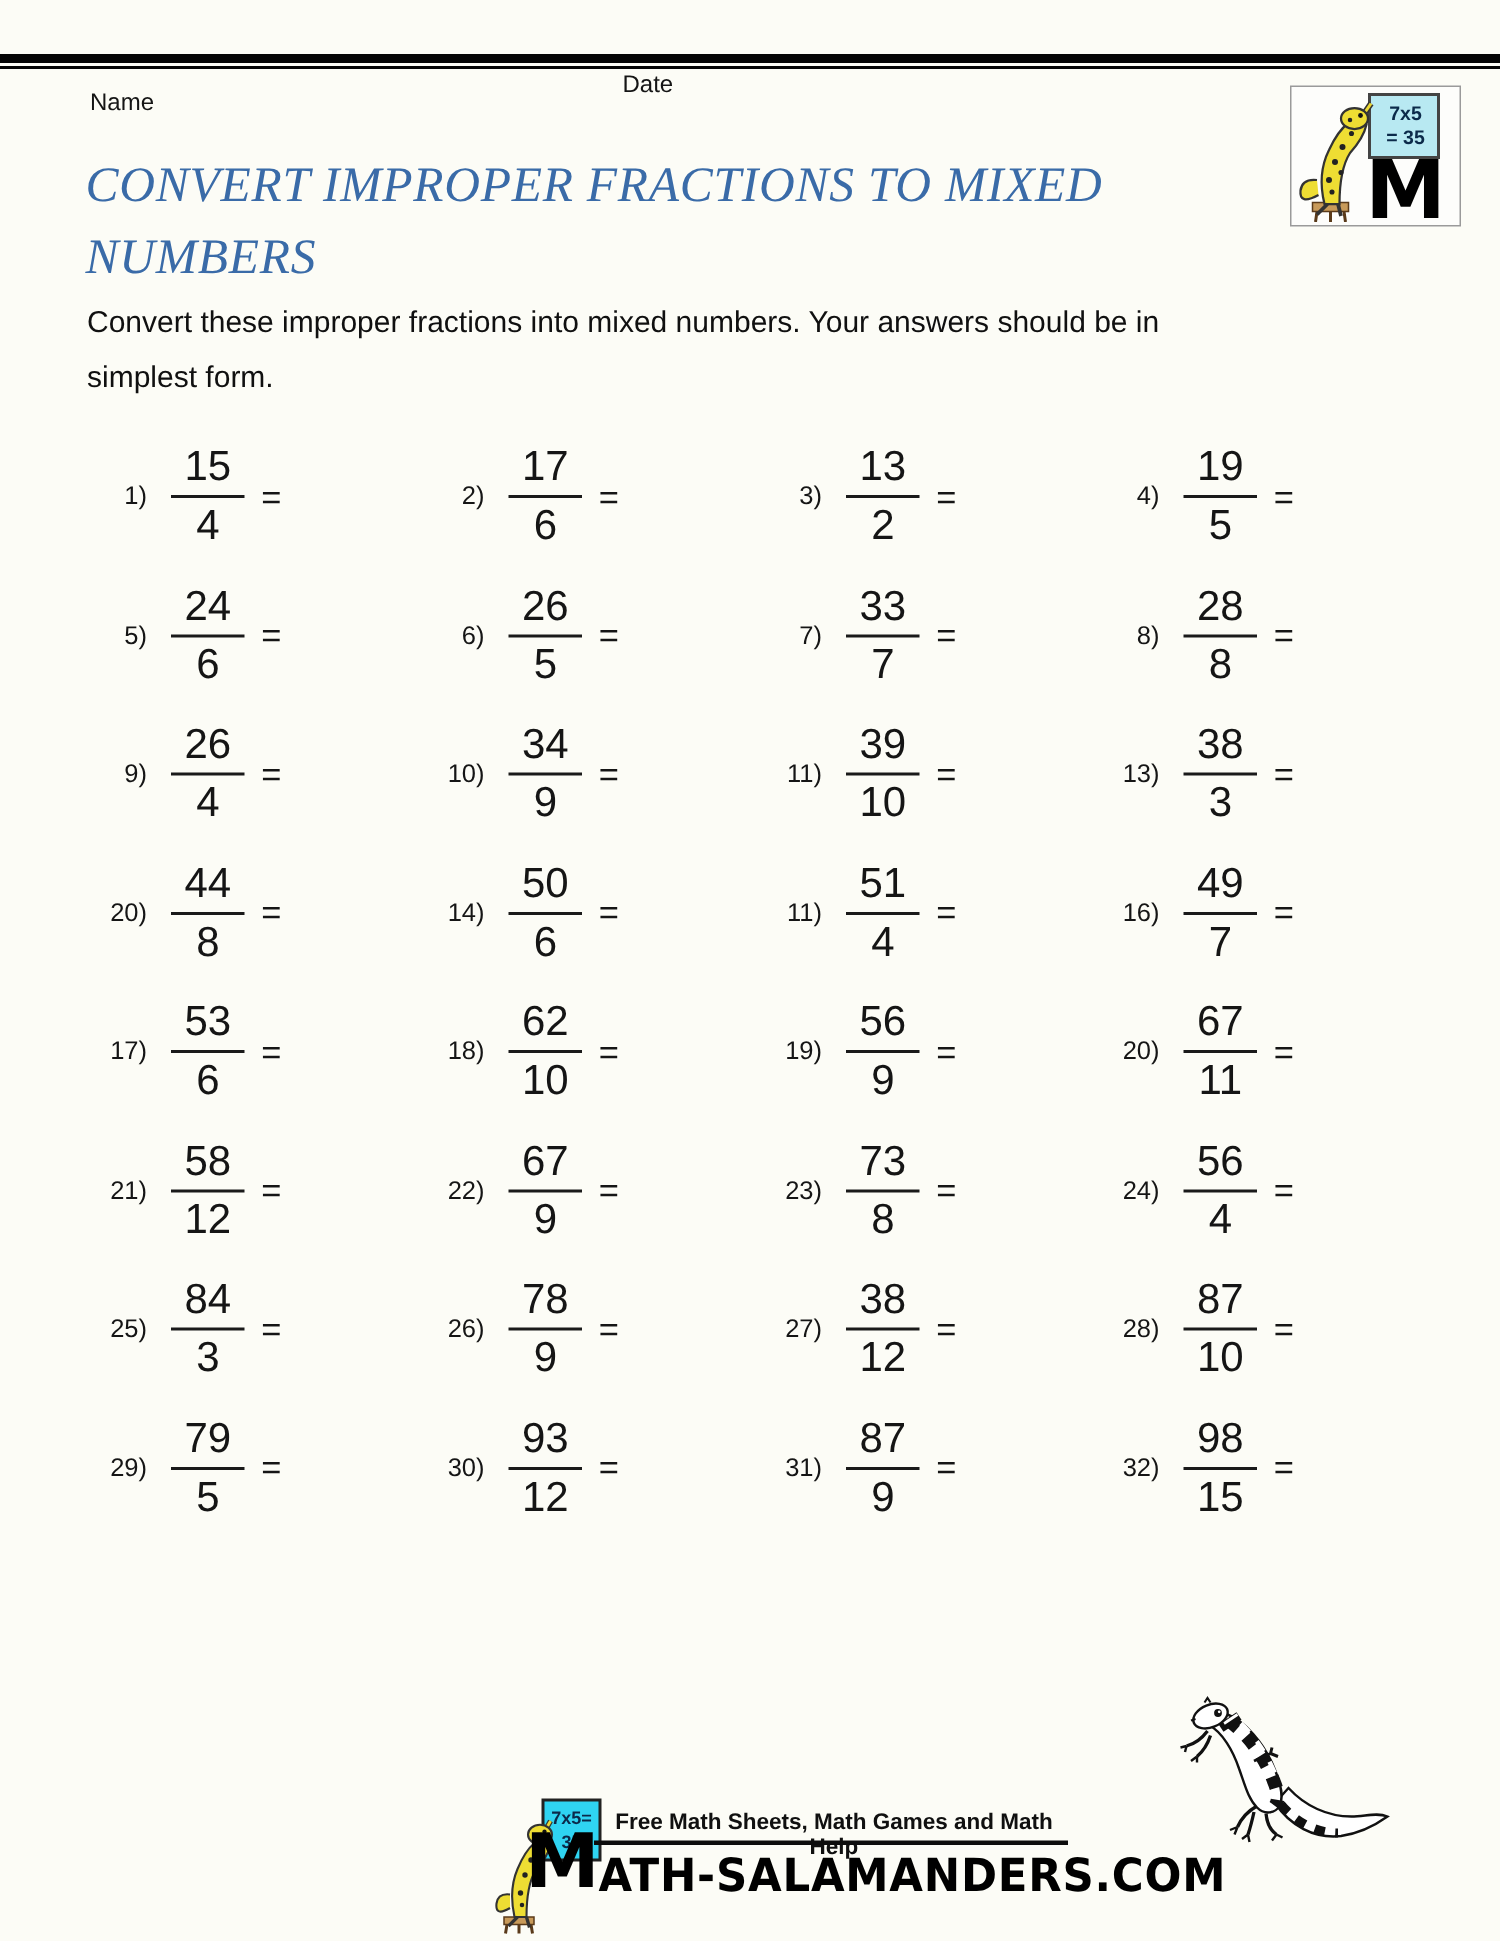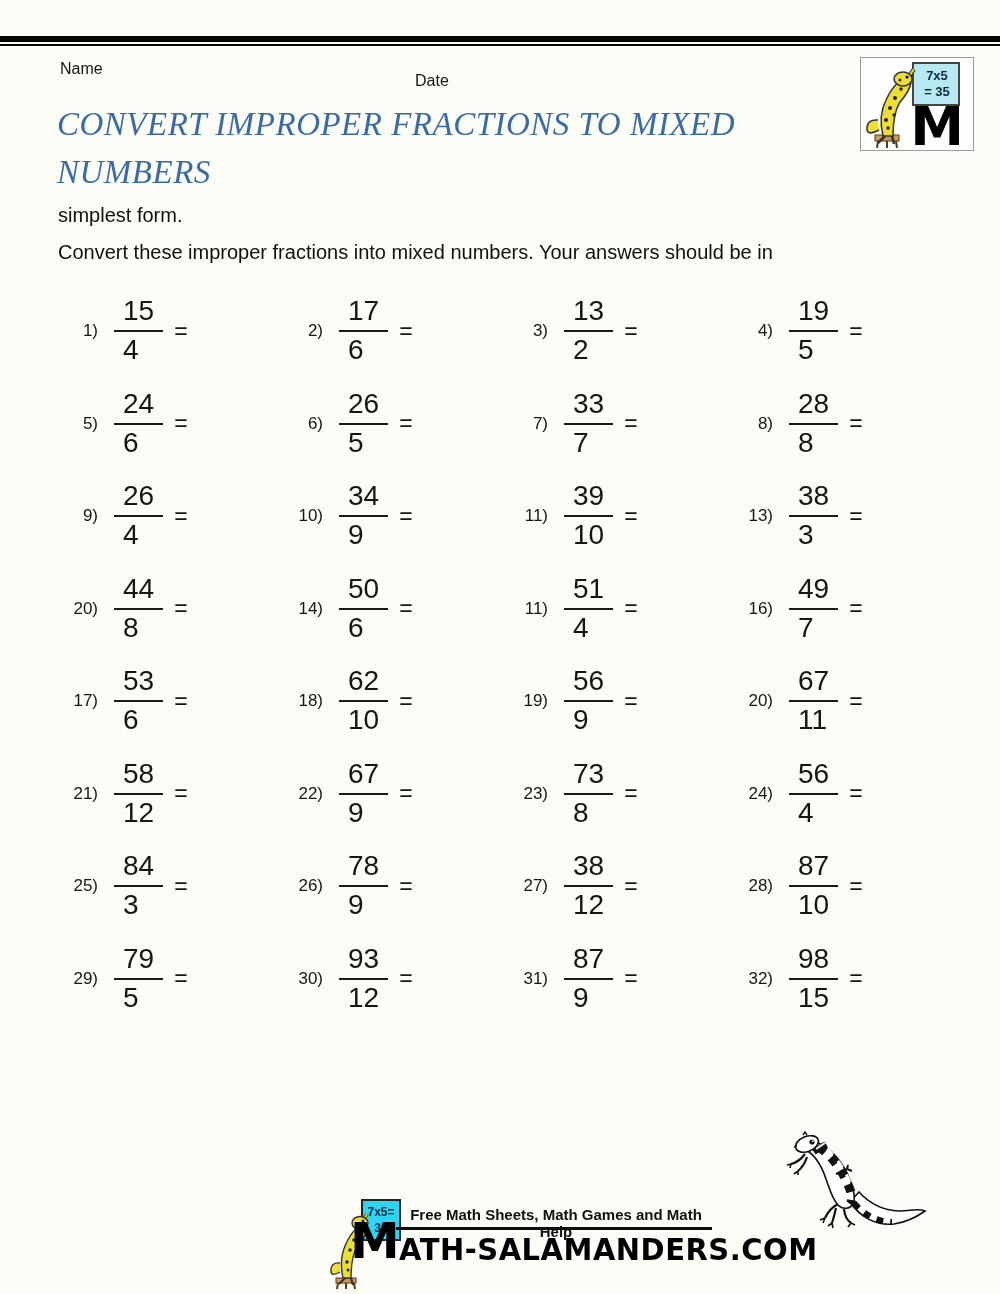--- a/index.html
+++ b/index.html
@@ -7,21 +7,21 @@
     width:1000px;height:1294px;position:relative;overflow:hidden;
     background:#fcfcf6;color:#151515;
     font-family:"Liberation Sans",sans-serif;
   }
   .top-rule{
     position:absolute;top:36px;left:0;width:1000px;height:2px;
     background:#fcfcf6;border-top:6px solid #050505;border-bottom:2px solid #050505;
     box-sizing:content-box;
   }
   .name-label{position:absolute;left:60px;top:60px;font-size:16px;}
-  .date-label{position:absolute;left:415px;top:72px;font-size:16px;}
+  .date-label{position:absolute;left:415px;top:48px;font-size:16px;}
 
   .logo-box{
     position:absolute;left:860px;top:57px;width:112px;height:92px;
     border:1px solid #9a9a9a;background:#fdfdfb;
   }
 
   .title{
     position:absolute;left:57px;top:100px;width:790px;
     font-family:"Liberation Serif",serif;font-size:33px;line-height:48px;
     color:#3a6ba8;letter-spacing:.5px;font-weight:400;font-style:italic;
@@ -30,21 +30,21 @@
     position:absolute;left:58px;top:197px;width:880px;
     font-size:20px;line-height:37px;color:#101010;
   }
 
   .problems{
     position:absolute;left:58px;top:285px;width:900px;
     display:grid;grid-template-columns:225px 225px 225px 1fr;grid-auto-rows:92.5px;
   }
   .prob{display:flex;align-items:center;}
   .pnum{width:40px;text-align:right;font-size:17px;margin-right:16px;flex:none;}
-  .frac{min-width:40px;font-size:28px;line-height:1.1;flex:none;}
+  .frac{text-align:center;min-width:40px;font-size:28px;line-height:1.1;flex:none;}
   .fnum{display:block;border-bottom:2px solid #1a1a1a;padding:0 9px 3px;}
   .fden{display:block;padding:3px 9px 0;}
   .eq{margin-left:11px;font-size:23px;font-weight:400;}
 
   .lizard{position:absolute;left:786px;top:1130px;}
 
   .footer-logo{position:absolute;left:330px;top:1198px;}
   .footer-m{
     position:absolute;left:350px;top:1216px;font-size:50px;line-height:50px;
     font-weight:800;font-family:"DejaVu Sans",sans-serif;color:#000;
@@ -97,22 +97,22 @@
       <circle cx="39" cy="22" r="1.5" fill="#222"></circle>
     </g>
   </svg>
 </div>
 
 <div class="title">
   <div>CONVERT IMPROPER FRACTIONS TO MIXED NUMBERS</div>
 </div>
 
 <div class="instructions">
+  <div>Convert these improper fractions into mixed numbers. Your answers should be in</div>
   <div>simplest form.</div>
-  <div>Convert these improper fractions into mixed numbers. Your answers should be in</div>
 </div>
 
 <div class="problems">
   <div class="prob">
     <span class="pnum">1)</span>
     <span class="frac">
       <span class="fnum">15</span>
       <span class="fden">4</span>
     </span>
     <span class="eq">=</span>

